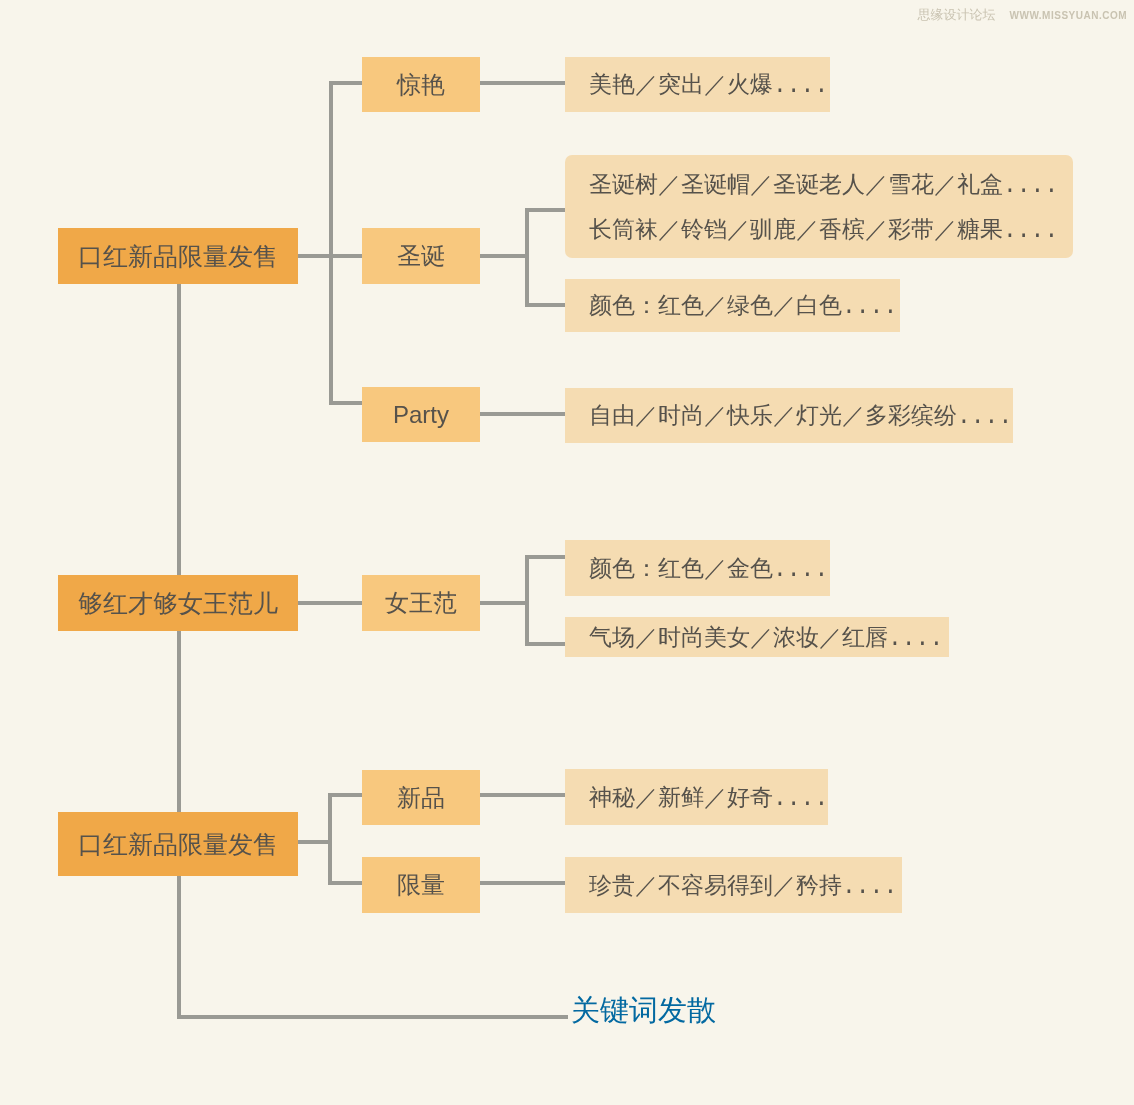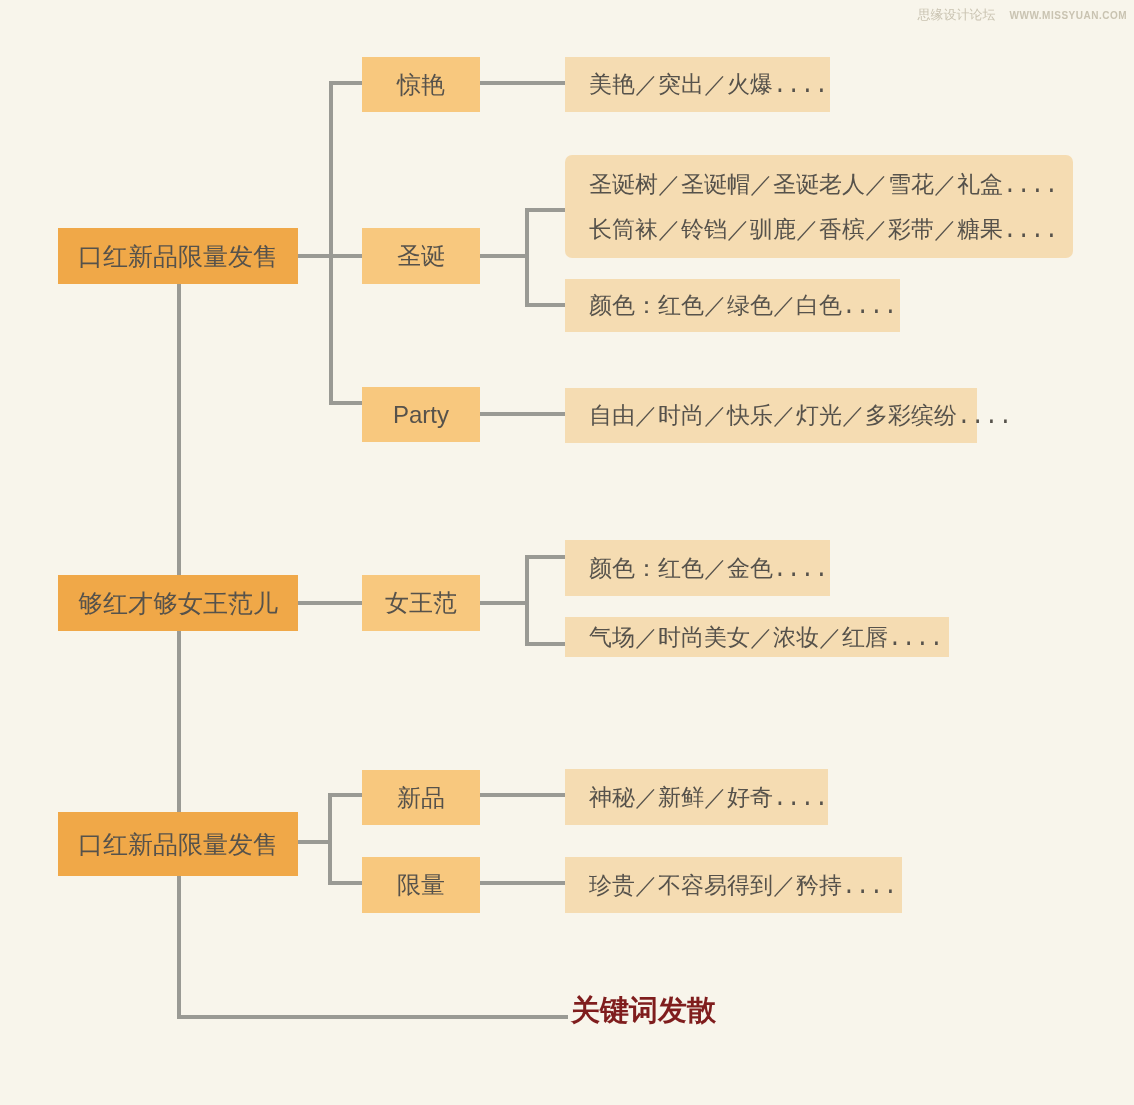--- a/index.html
+++ b/index.html
@@ -53,22 +53,22 @@
     justify-content: center;
     gap: 14px;
     border-radius: 7px;
   }
   .footer-label {
     position: absolute;
     left: 571px;
     top: 994px;
     font-size: 29px;
     line-height: 33px;
-    font-weight: 700;
-    color: #7f1d1d;
+    font-weight: 400;
+    color: #0369a1;
     z-index: 2;
   }
   .watermark {
     position: absolute;
     top: 6px;
     right: 7px;
     z-index: 2;
     color: #C9C3B1;
     display: flex;
     align-items: center;
@@ -128,21 +128,21 @@
 
   <div class="node leaf" style="left:565px;top:57px;width:265px;height:55px">美艳／突出／火爆....</div>
 
   <div class="node leaf multi" style="left:565px;top:155px;width:508px;height:103px">
     <span>圣诞树／圣诞帽／圣诞老人／雪花／礼盒....</span>
     <span>长筒袜／铃铛／驯鹿／香槟／彩带／糖果....</span>
   </div>
 
   <div class="node leaf" style="left:565px;top:279px;width:335px;height:53px">颜色：红色／绿色／白色....</div>
 
-  <div class="node leaf" style="left:565px;top:388px;width:412px;height:55px">自由／时尚／快乐／灯光／多彩缤纷....</div>
+  <div class="node leaf" style="left:565px;top:388px;width:448px;height:55px">自由／时尚／快乐／灯光／多彩缤纷....</div>
 
   <div class="node leaf" style="left:565px;top:540px;width:265px;height:56px">颜色：红色／金色....</div>
 
   <div class="node leaf" style="left:565px;top:617px;width:384px;height:40px">气场／时尚美女／浓妆／红唇....</div>
 
   <div class="node leaf" style="left:565px;top:769px;width:263px;height:56px">神秘／新鲜／好奇....</div>
 
   <div class="node leaf" style="left:565px;top:857px;width:337px;height:56px">珍贵／不容易得到／矜持....</div>
 
   <div class="footer-label">关键词发散</div>

